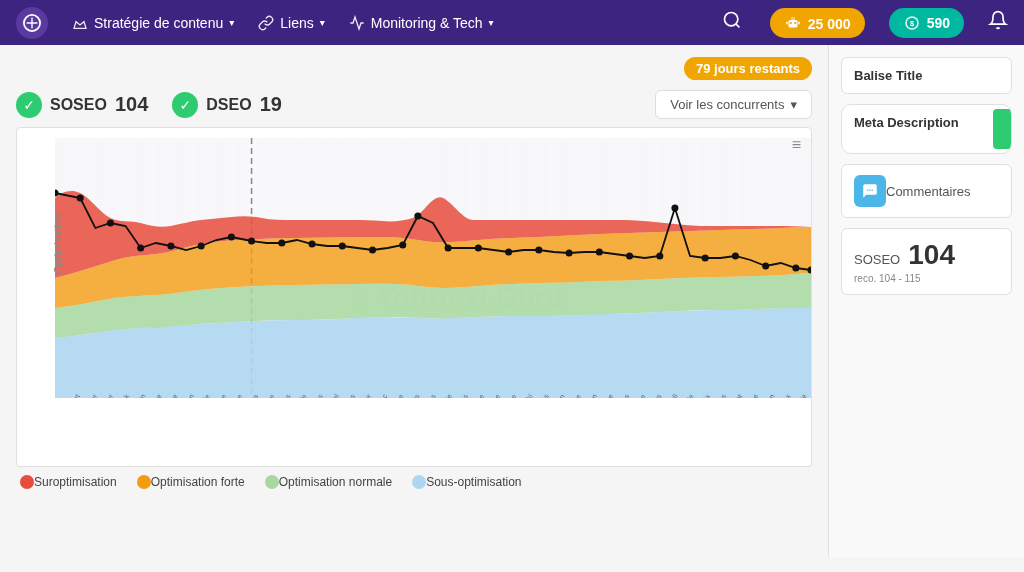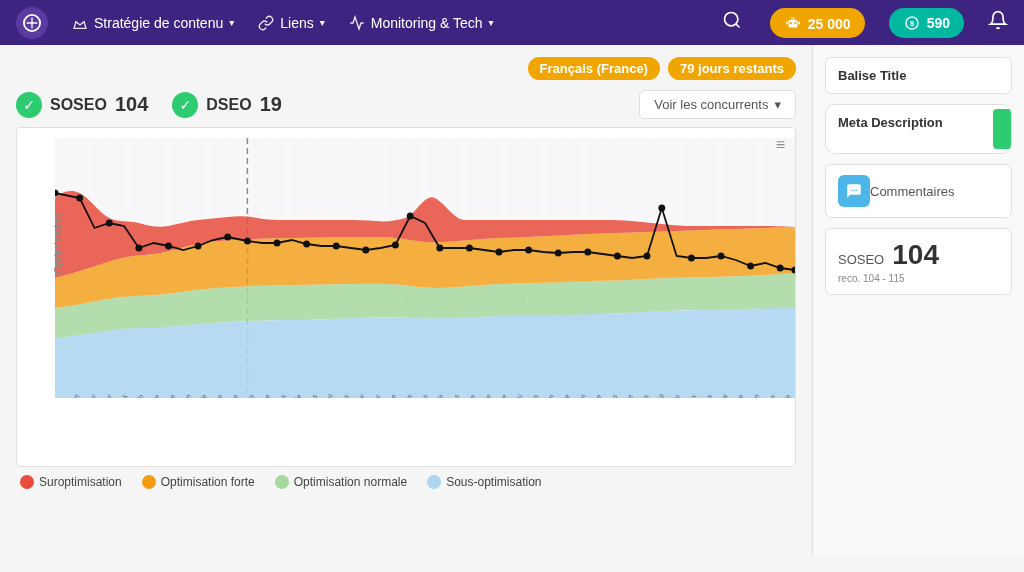--- a/index.html
+++ b/index.html
@@ -171,31 +171,31 @@
     }
 
     
     .legend-row {
       display: flex;
       gap: 20px;
       margin-top: 8px;
       padding-left: 4px;
     }
     .legend-item {
-      display: flex; align-items: center; gap: 5px;
+      display: flex; align-items: center; 
       font-size: 12px; color: #444;
     }
     .legend-dot {
       width: 14px; height: 14px;
       border-radius: 50%;
     }
 
     
     .right-panel {
-      width: 212px;
+      width: 196px;
       background: #f9f9f9;
       border-left: 1px solid #e0e0e0;
       padding: 12px;
       display: flex;
       flex-direction: column;
       gap: 10px;
     }
     .right-card {
       background: white;
       border: 1px solid #e0e0e0;
@@ -324,21 +324,20 @@
       <path d="M13.73 21a2 2 0 01-3.46 0"></path>
     </svg>
   </div>
 </header>
 
 <div class="main-container">
 
   <div class="center-panel">
 
     <div class="badges-row">
-      <span class="badge-lang">Français (France)</span>
       <span class="badge-days">79 jours restants</span>
     </div>
 
     <div class="score-row">
       <div class="score-item">
         <div class="score-check">✓</div>
         <span class="score-label">SOSEO</span>
         <span class="score-value">104</span>
       </div>
       <div class="score-item">

